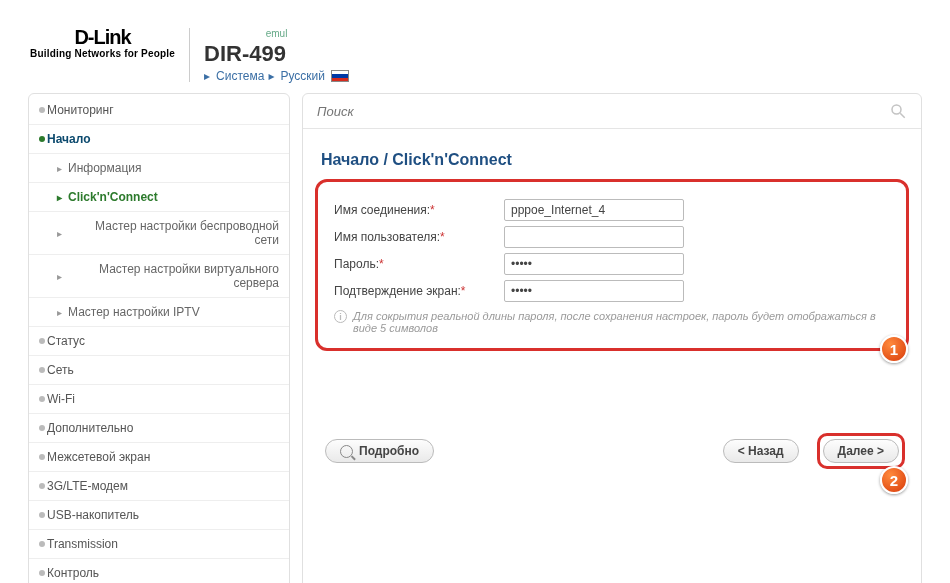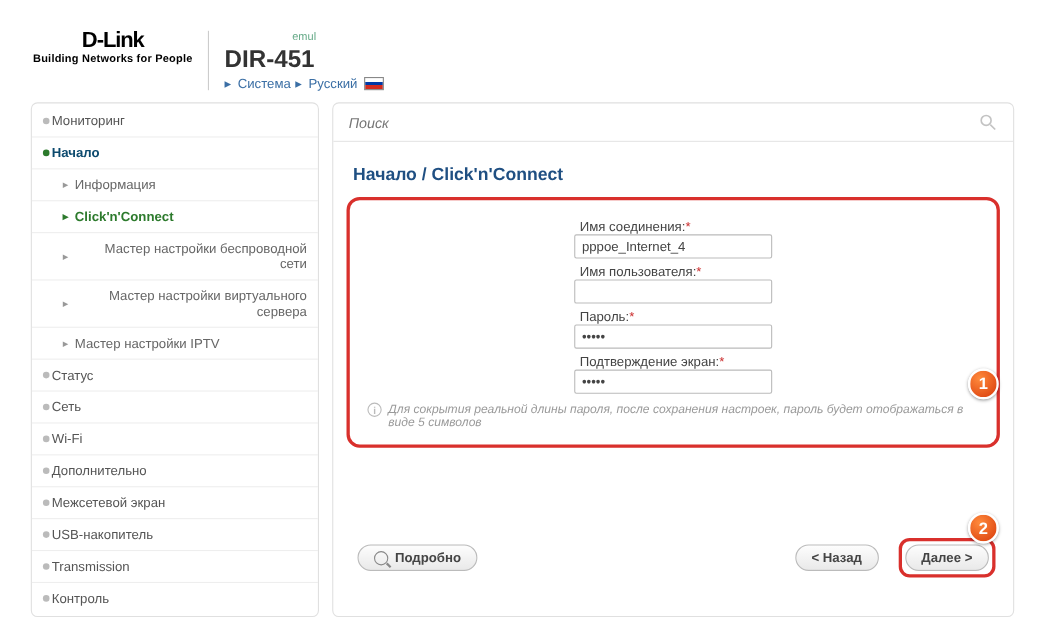--- a/index.html
+++ b/index.html
@@ -31,21 +31,21 @@
 .sub.active .sub-arrow { color: #2c7a2c; }
 
 .main { flex: 1; border: 1px solid #e0e0e0; border-radius: 6px; background: #fff; position: relative; padding: 0 0 12px 0; }
 .search-row { display: flex; align-items: center; border-bottom: 1px solid #e5e5e5; padding: 8px 14px; justify-content: center; }
 .search-input { flex: 1; border: none; outline: none; font-size: 13px; color: #999; font-style: italic; background: transparent; }
 .search-icon { width: 18px; height: 18px; opacity: 0.5; }
 
 .page-title { color: #1f4f82; font-size: 16px; font-weight: bold; padding: 22px 18px 10px 18px; }
 
 .form-box { margin: 0 12px; border: 3px solid #d9302c; border-radius: 12px; padding: 12px 16px 14px 16px; position: relative; }
-.form-row { display: flex; align-items: center; margin: 5px 0; flex-direction: column; }
+.form-row { display: flex; align-items: center; margin: 5px 0; }
 .form-label { width: 170px; color: #444; font-size: 12px; }
 .req { color: #c33; }
 .form-input { width: 180px; height: 22px; border: 1px solid #bbb; border-radius: 2px; padding: 2px 6px; font-size: 12px; color: #444; background: #fff; }
 .hint-row { display: flex; align-items: flex-start; gap: 6px; margin-top: 8px; color: #9a9a9a; font-style: italic; font-size: 11px; }
 .info-icon { width: 13px; height: 13px; border: 1.5px solid #bbb; border-radius: 50%; display: flex; align-items: center; justify-content: center; font-size: 9px; font-weight: bold; font-style: normal; color: #bbb; flex: none; }
 
 .footer-row { display: flex; align-items: center; justify-content: space-between; padding: 82px 16px 4px 22px; }
 .btn { display: inline-flex; align-items: center; gap: 6px; border: 1px solid #bbb; border-radius: 12px; padding: 4px 14px; background: linear-gradient(#fdfdfd,#e9e9e9); font-size: 12px; color: #444; cursor: pointer; font-weight: bold; }
 .btn-right-group { display: flex; gap: 18px; align-items: center; text-align: right; }
 .magnify-circ { width: 13px; height: 13px; border: 1.5px solid #888; border-radius: 50%; position: relative; }
@@ -60,21 +60,21 @@
 <body>
 
 <div class="header">
   <div class="logo-block">
     <div class="logo-text">D-Link</div>
     <div class="logo-sub">Building Networks for People</div>
   </div>
   <div class="vline"></div>
   <div class="model-block">
     <div class="emul">emul</div>
-    <div class="model">DIR-451</div>
+    <div class="model">DIR-499</div>
     <div class="crumbs">
       <span class="crumb-arrow">▸</span>
       <span class="crumb">Система</span>
       <span class="crumb-arrow">▸</span>
       <span class="crumb">Русский</span>
       <span class="flag"></span>
     </div>
   </div>
 </div>
 
@@ -120,20 +120,24 @@
         <span class="bullet"></span>
         <span>Wi-Fi</span>
       </div>
     <div class="menu-item">
         <span class="bullet"></span>
         <span>Дополнительно</span>
       </div>
     <div class="menu-item">
         <span class="bullet"></span>
         <span>Межсетевой экран</span>
+      </div>
+    <div class="menu-item">
+        <span class="bullet"></span>
+        <span>3G/LTE-модем</span>
       </div>
     <div class="menu-item">
         <span class="bullet"></span>
         <span>USB-накопитель</span>
       </div>
     <div class="menu-item">
         <span class="bullet"></span>
         <span>Transmission</span>
       </div>
     <div class="menu-item">

